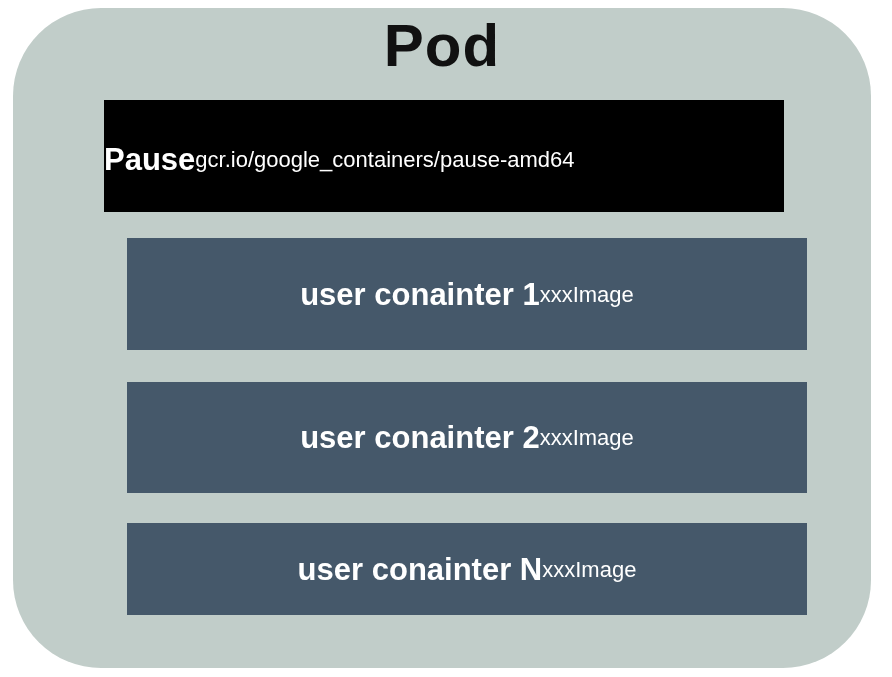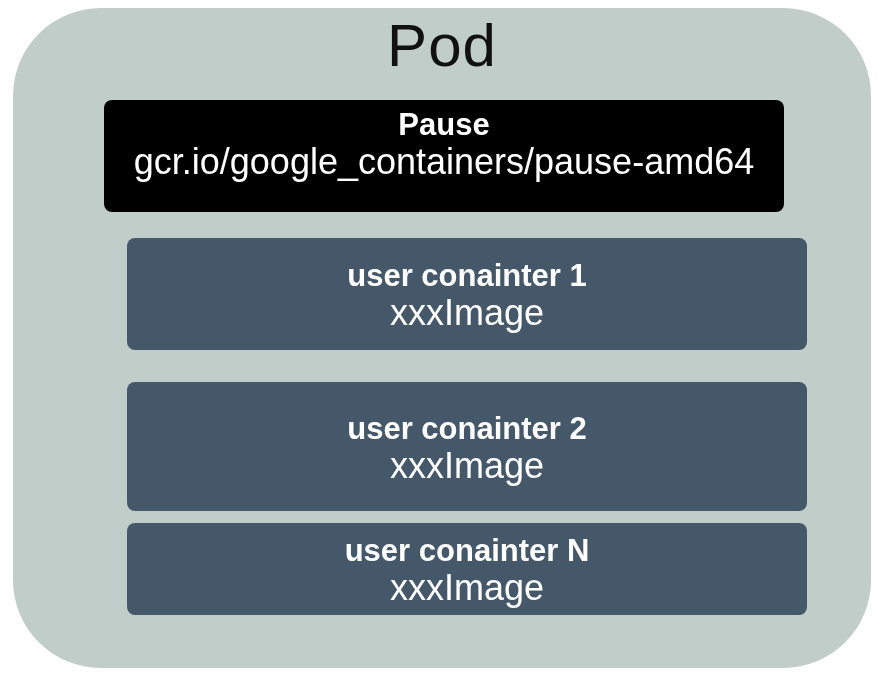--- a/index.html
+++ b/index.html
@@ -27,61 +27,59 @@
     background: var(--pod-background);
     border-radius: 88px;
   }
   .pod-title {
     position: absolute;
     top: 8px;
     left: 0;
     width: 100%;
     text-align: center;
     font-size: 60px;
-    font-weight: normal;
+    font-weight: bold;
     line-height: 60px;
     color: var(--title-color);
     letter-spacing: 1px;
   }
   .box {
     position: absolute;
     left: 91px;
     width: 680px;
     color: var(--box-text-color);
     text-align: center;
     display: flex;
-    flex-direction: column;
     align-items: center;
-    border-radius: 8px;
   }
   .box .name {
     font-weight: bold;
     font-size: 31px;
     line-height: 37px;
   }
   .box .image {
     font-weight: normal;
-    font-size: 36px;
+    font-size: 22px;
     line-height: 37px;
     text-align: center;
   }
   .pause-box {
     top: 92px;
     height: 112px;
     background: var(--pause-box-background);
     justify-content: flex-start;
     padding-top: 6px;
   }
   .user-box {
     background: var(--user-box-background);
     justify-content: center;
     margin-left: 23px;
   }
   .user-box-1 { top: 230px; height: 112px; }
-  .user-box-2 { top: 374px; height: 129px; }
+  .user-box-2 { top: 374px; height: 111px; }
   .user-box-3 { top: 515px; height: 92px; }
 </style>
 </head>
 <body>
 
 <div class="pod">
   <div class="pod-title">Pod</div>
 
   <div class="box pause-box">
     <div class="name">Pause</div>

